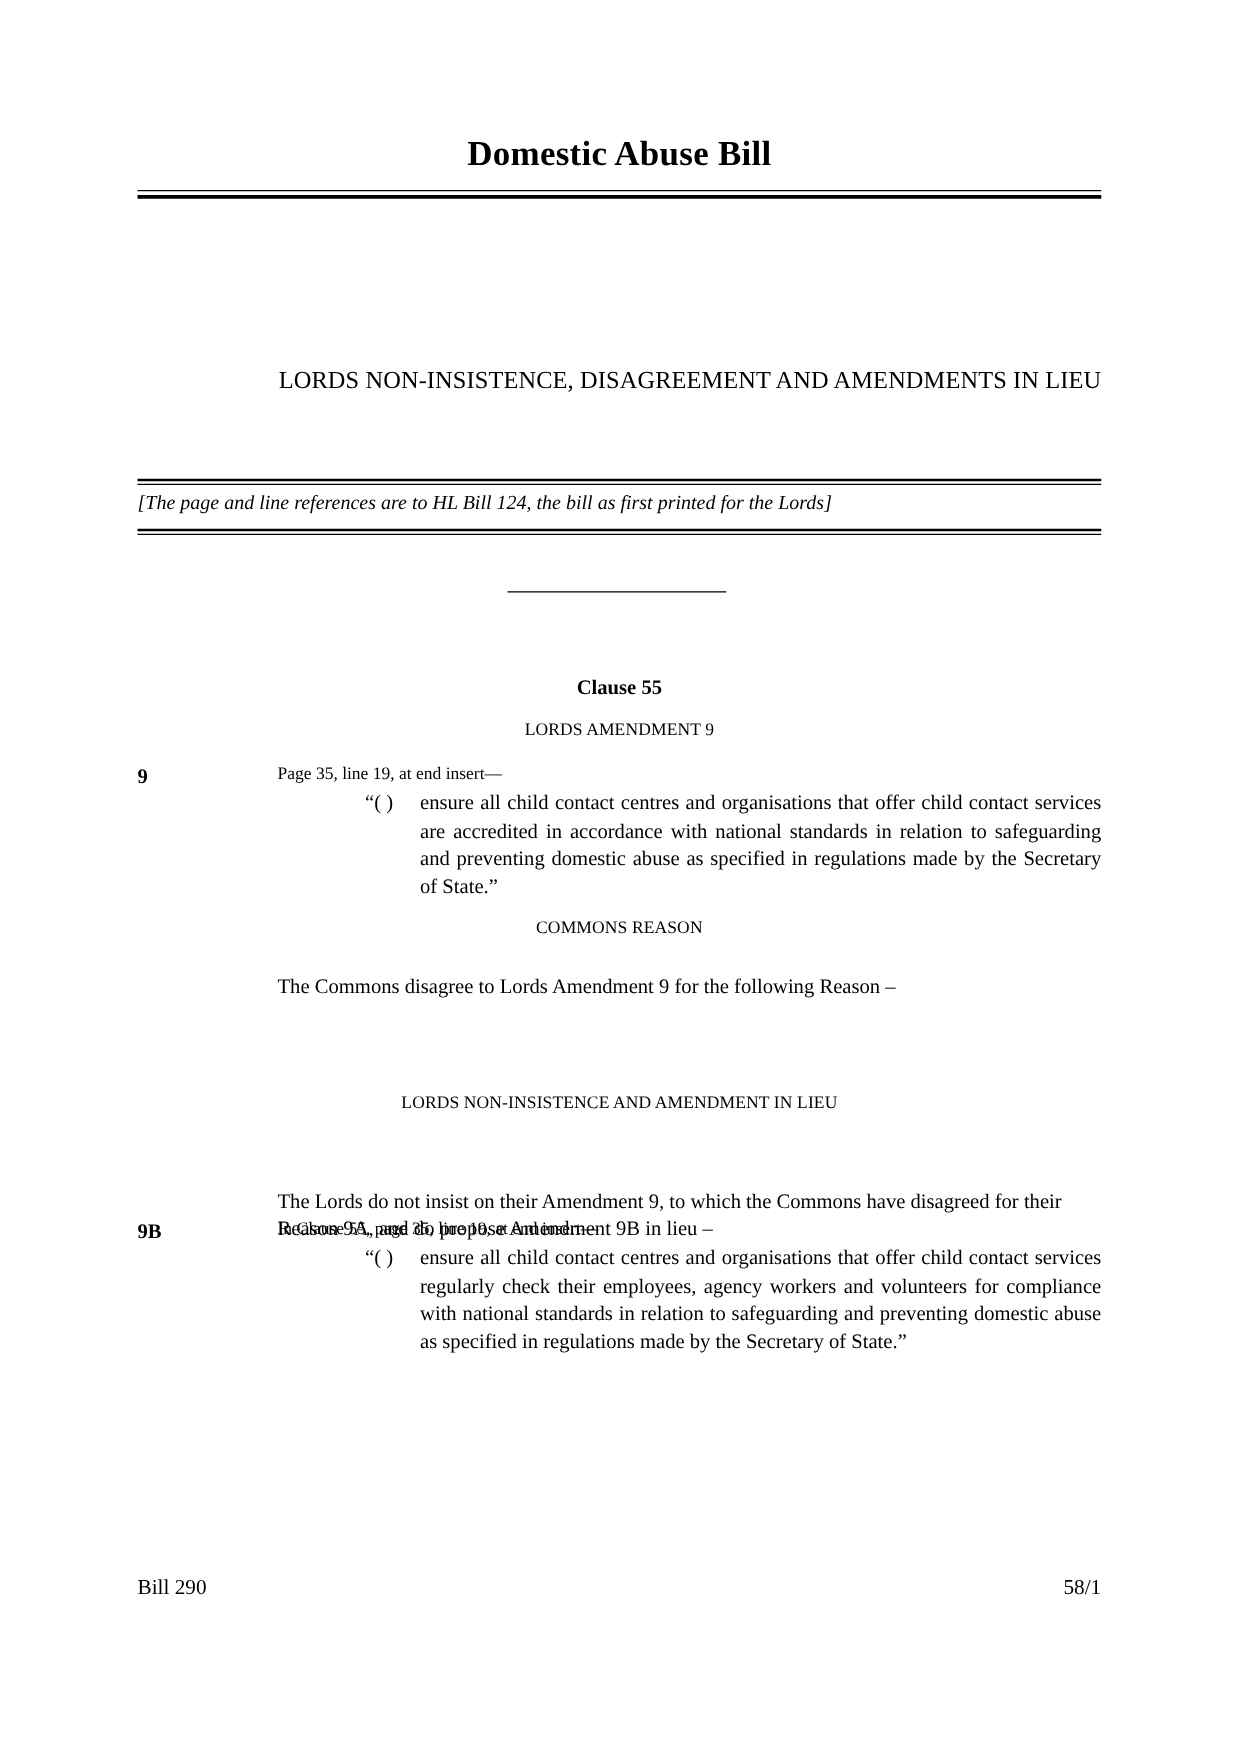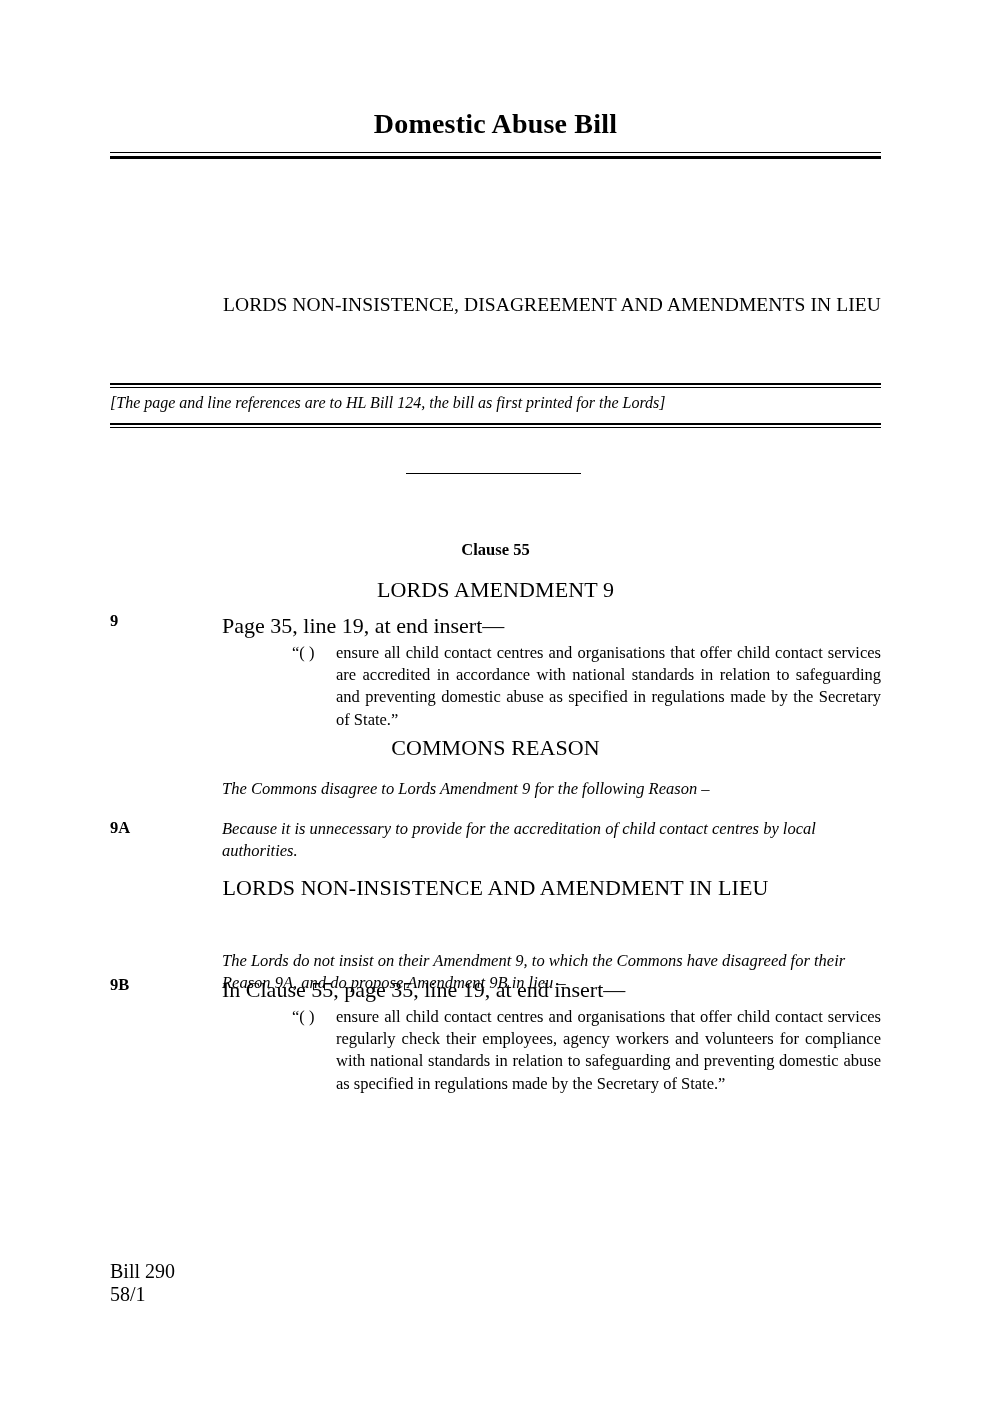--- a/index.html
+++ b/index.html
@@ -102,21 +102,21 @@
 
   .clause-heading {
     top: 540px;
     text-align: center;
     font-size: 16.5px;
     font-weight: bold;
   }
 
   .section-heading {
     text-align: center;
-    font-size: 22px;
+    font-size: 14px;
     letter-spacing: 0.1px;
   }
   .sh-amend9   { top: 577px; }
   .sh-reason   { top: 735px; }
   .sh-lieu     { top: 875px; }
 
   
   .entry {
     position: absolute;
     left: 110px;
@@ -128,21 +128,21 @@
     top: 0;
     width: 100px;
     font-size: 16.5px;
     font-weight: bold;
   }
   .entry-body {
     margin-left: 112px;
     font-size: 16.5px;
   }
   .lead-line {
-    font-size: 22px;
+    font-size: 14px;
     line-height: 1.32;
   }
 
   
   .quote-block {
     margin-left: 70px;
     margin-top: 2px;
     position: relative;
     font-size: 16.5px;
     line-height: 1.345;
@@ -158,43 +158,41 @@
     margin-left: 44px;
     text-align: justify;
     text-justify: inter-word;
   }
 
   .ital-para {
     position: absolute;
     left: 222px;
     width: 659px;
     font-size: 16.5px;
-    font-style: italic;
     line-height: 1.33;
     text-align: left;
   }
 
   
   .entry-9    { top: 611px; }
   .para-9a-intro { top: 778px; }
   .entry-9a   { top: 818px; }
   .para-9b-intro { top: 918px; margin-top: 32px; }
   .entry-9b   { top: 975px; }
 
   
   .footer {
     position: absolute;
     left: 110px;
     width: 771px;
     top: 1260px;
-    font-size: 20px;
+    font-size: 17px;
     display: flex;
     justify-content: space-between;
     align-items: baseline;
-    flex-direction: column;
   }
 </style>
 </head>
 <body>
 
 <div class="page">
 
   <div class="col doc-title">Domestic Abuse Bill</div>
 
   <div class="col rule-double-top"></div>
@@ -221,24 +219,20 @@
         <span class="quote-open">“( )</span>
         <div class="quote-text">ensure all child contact centres and organisations that offer child contact services are accredited in accordance with national standards in relation to safeguarding and preventing domestic abuse as specified in regulations made by the Secretary of State.”</div>
       </div>
     </div>
   </div>
 
   <div class="col section-heading sh-reason">COMMONS REASON</div>
 
   <div class="ital-para para-9a-intro">The Commons disagree to Lords Amendment 9 for the following Reason –</div>
 
-  <div class="entry entry-9a">
-    <div class="marker">9A</div>
-    <div class="entry-body" style="font-style:italic; line-height:1.33;">Because it is unnecessary to provide for the accreditation of child contact centres by local authorities.</div>
-  </div>
 
   <div class="col section-heading sh-lieu">LORDS NON-INSISTENCE AND AMENDMENT IN LIEU</div>
 
   <div class="ital-para para-9b-intro">The Lords do not insist on their Amendment 9, to which the Commons have disagreed for their Reason 9A, and do propose Amendment 9B in lieu –</div>
 
   <div class="entry entry-9b">
     <div class="marker">9B</div>
     <div class="entry-body">
       <div class="lead-line">In Clause 55, page 35, line 19, at end insert—</div>
       <div class="quote-block">

